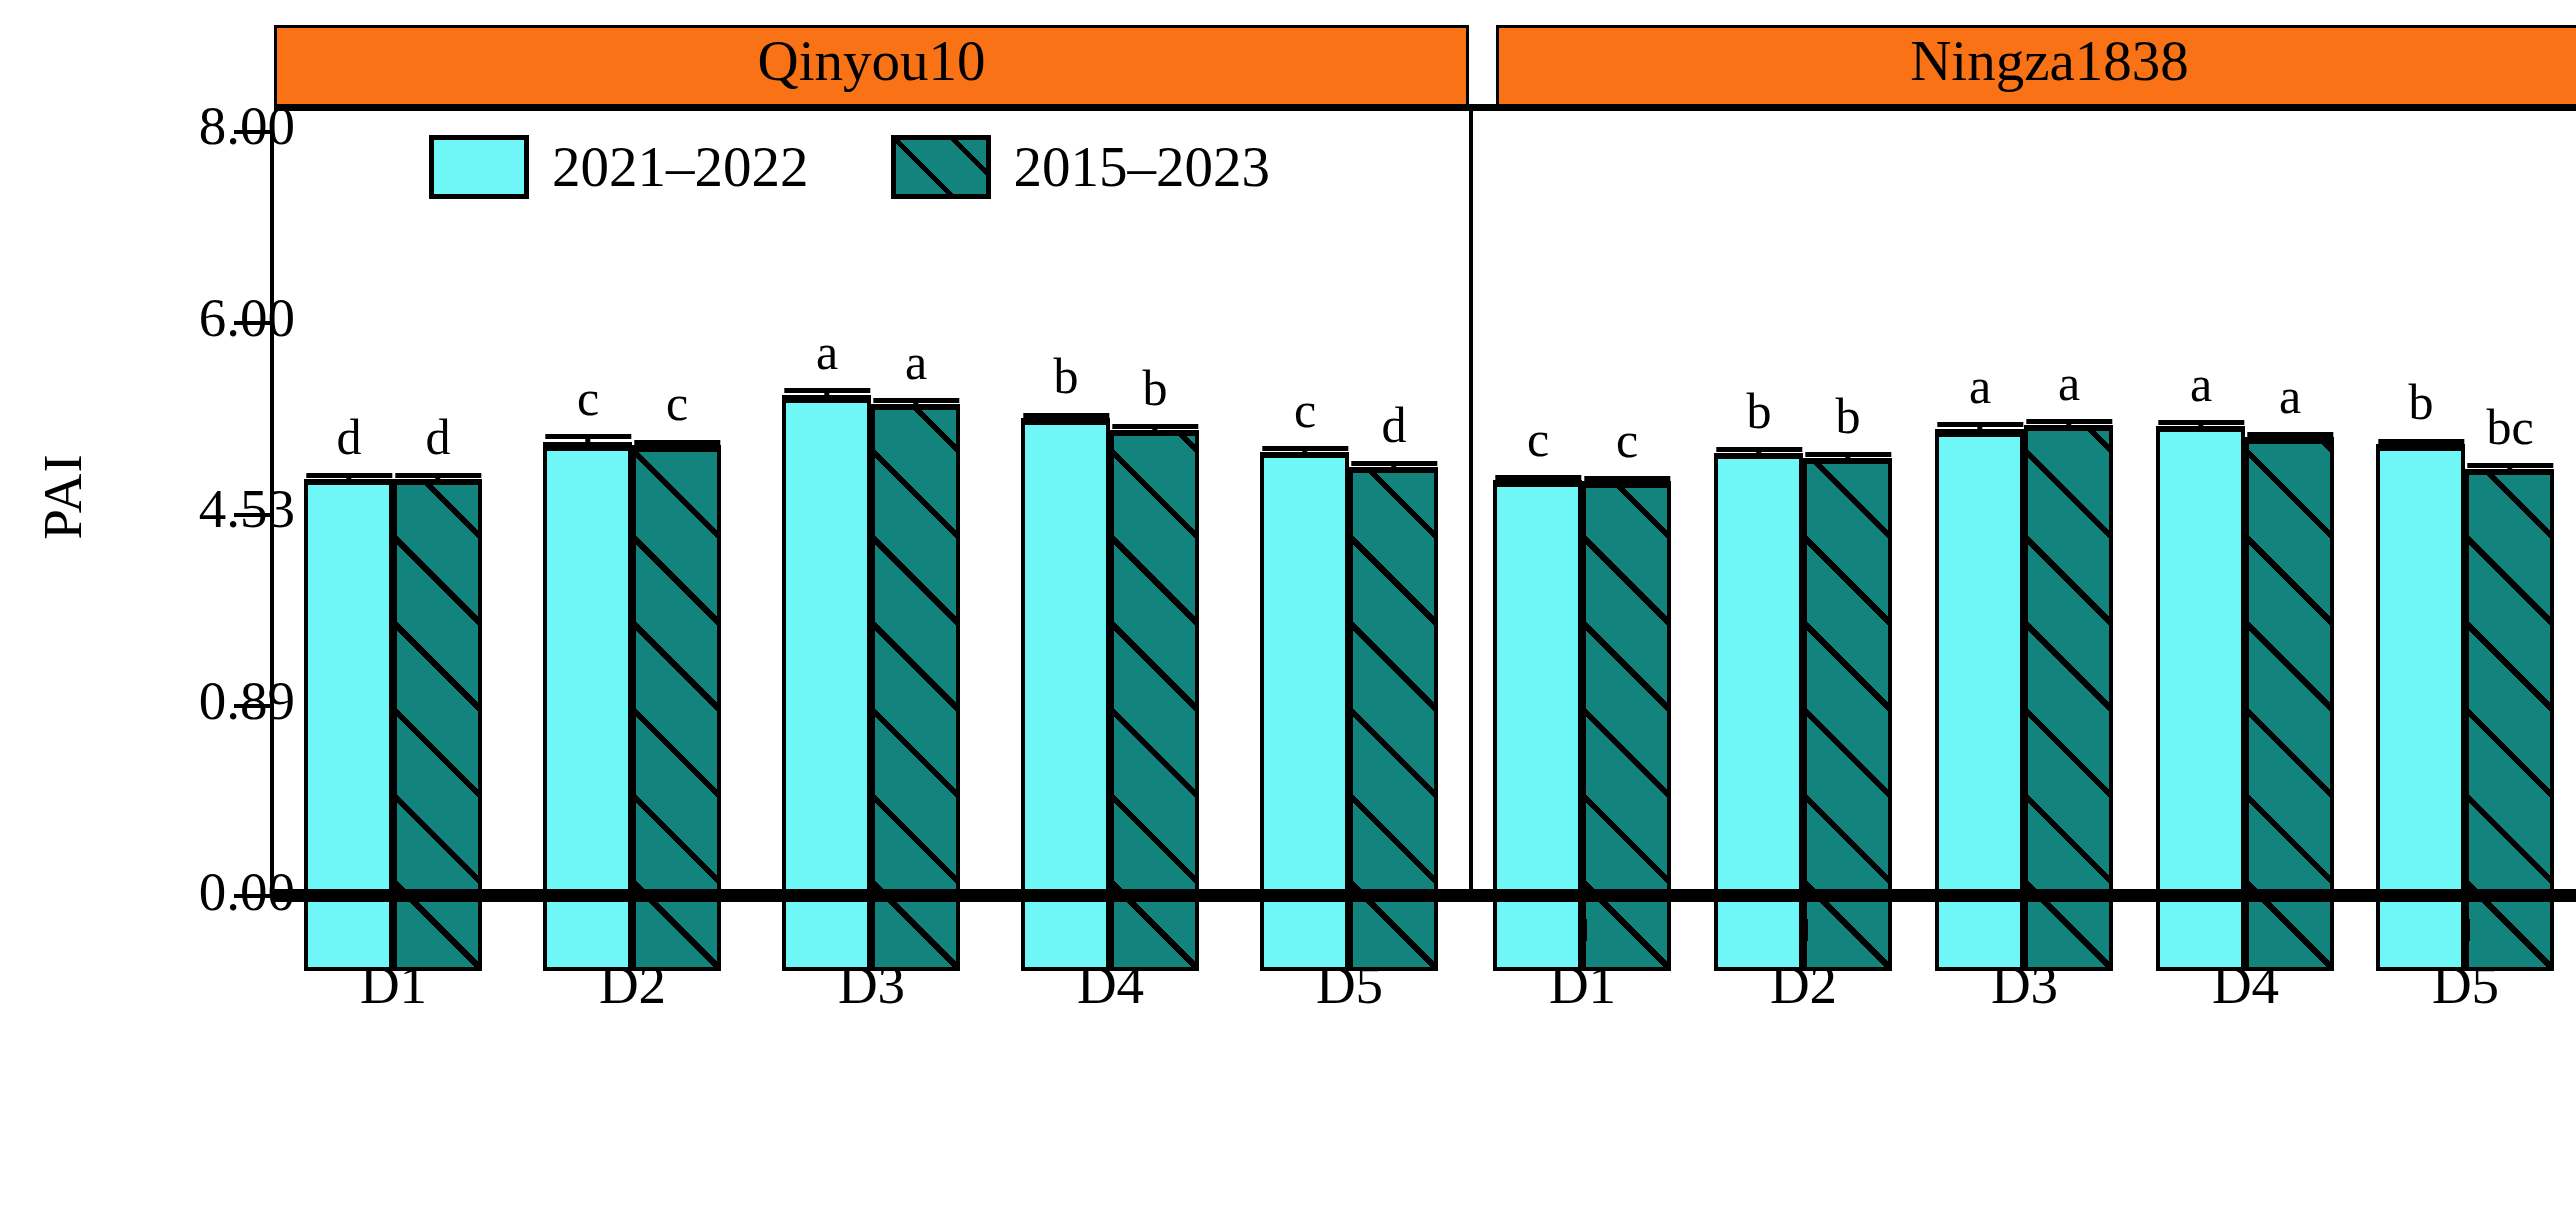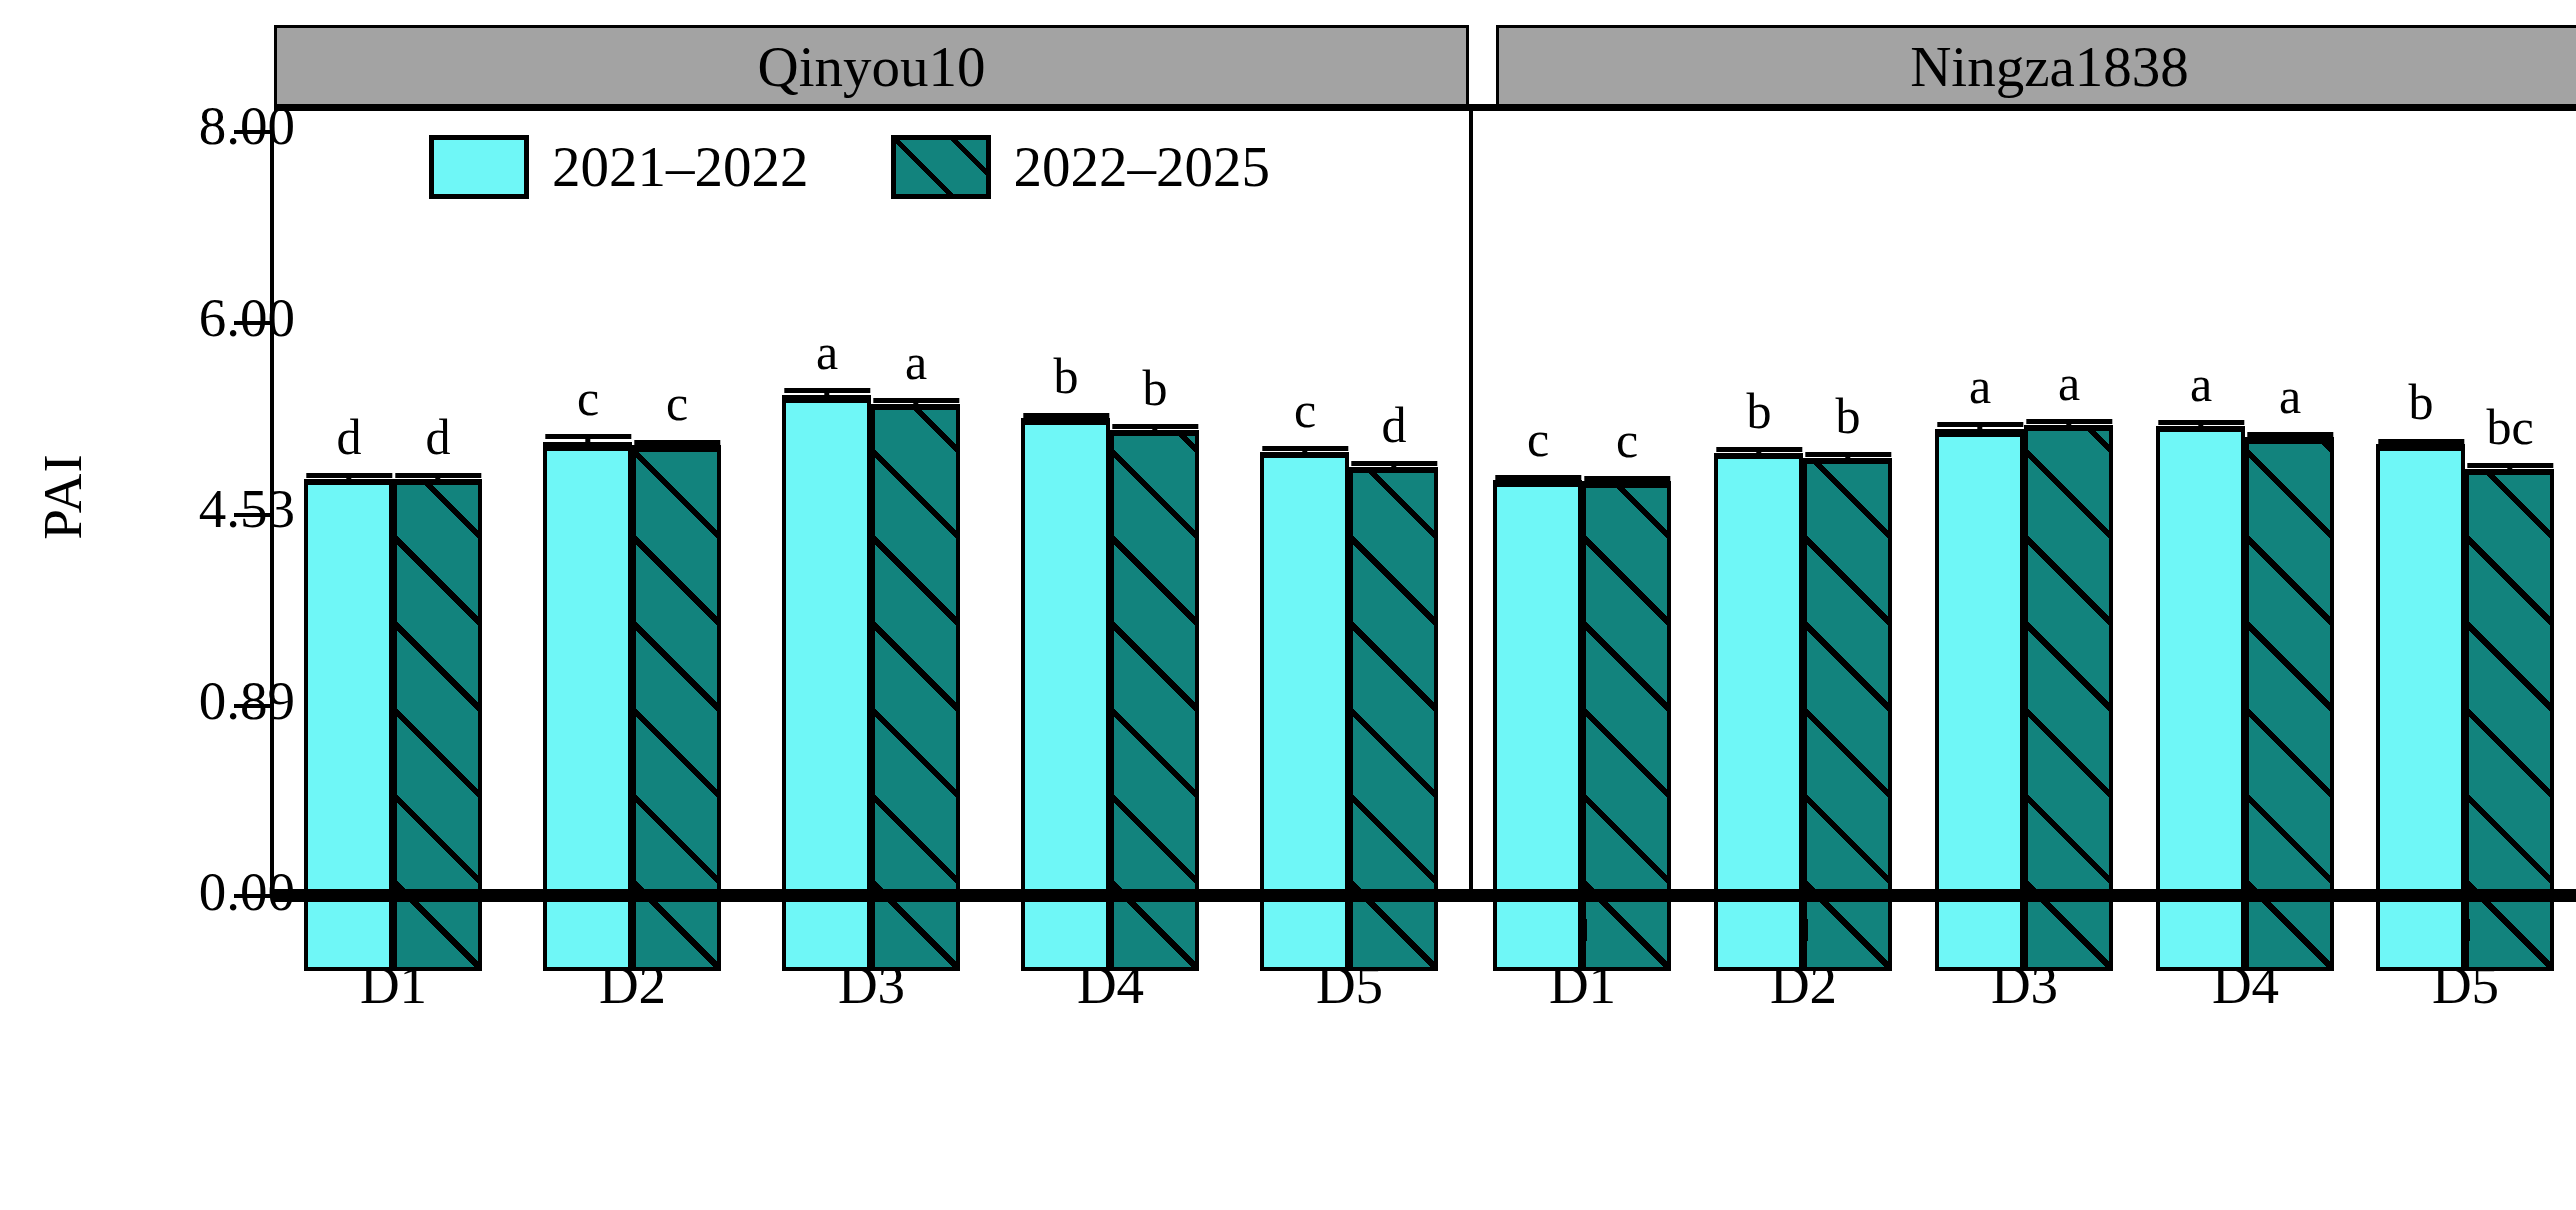--- a/index.html
+++ b/index.html
@@ -18,23 +18,23 @@
   .ytick{position:absolute;right:0;width:215px;text-align:right;font-size:55px;line-height:1;}
 
   
   #yaxis{position:absolute;left:0px;top:0px;width:295px;height:1210px;}
   .ytickmark{position:absolute;left:234px;width:38px;height:3.6px;background:#000;}
   #yline{position:absolute;left:270px;top:130px;width:3.6px;height:767px;background:#000;}
 
   
   #panels{position:absolute;left:274px;top:25px;width:2302px;height:894px;}
   .strip{
-    position:absolute;top:0;height:82px;background:#a3a3a3;
+    position:absolute;top:0;height:82px;background:#f97316;
     border:3.6px solid #000;box-sizing:border-box;
-    display:flex;align-items:center;justify-content:center;
+    display:flex;justify-content:center;
     font-size:57px;
   }
   #strip-left{left:0;width:1195px;}
   #strip-right{left:1222px;width:1107px;}
 
   #plotarea{position:absolute;left:0;top:82px;width:2302px;height:789px;}
   #divider{position:absolute;left:1195px;top:82px;width:3.6px;height:789px;background:#000;}
   #baseline{position:absolute;left:0;top:864px;width:2302px;height:12.5px;background:#000;}
   #topline{position:absolute;left:0;top:79px;width:2302px;height:7.2px;background:#000;}
 
@@ -252,21 +252,21 @@
         </div>
       </div>
     <div id="baseline"></div>
   </div>
 
   <div id="legend">
     <div class="lkey k1"></div>
     <span>2021–2022</span>
     <div class="lgap"></div>
     <div class="lkey k2"></div>
-    <span>2022–2025</span>
+    <span>2015–2023</span>
   </div>
 
   <div id="xaxis">
       <div class="xtickmark" style="left: 119px;"></div>
       <div class="xtick" style="left: 30px;">D1</div>
       <div class="xtickmark" style="left: 358px;"></div>
       <div class="xtick" style="left: 269px;">D2</div>
       <div class="xtickmark" style="left: 597px;"></div>
       <div class="xtick" style="left: 508px;">D3</div>
       <div class="xtickmark" style="left: 836px;"></div>

